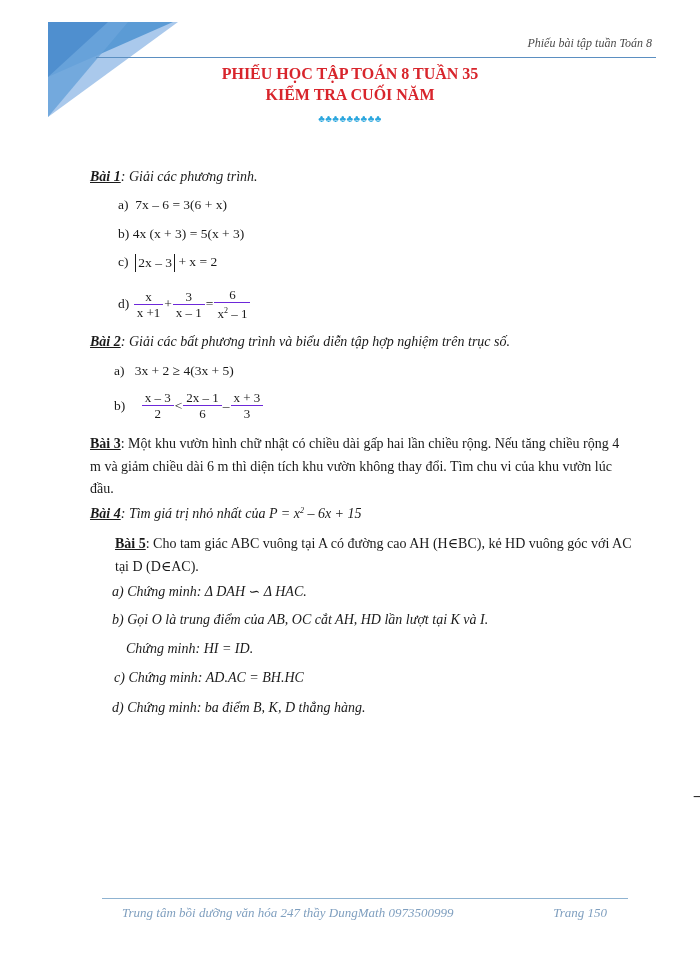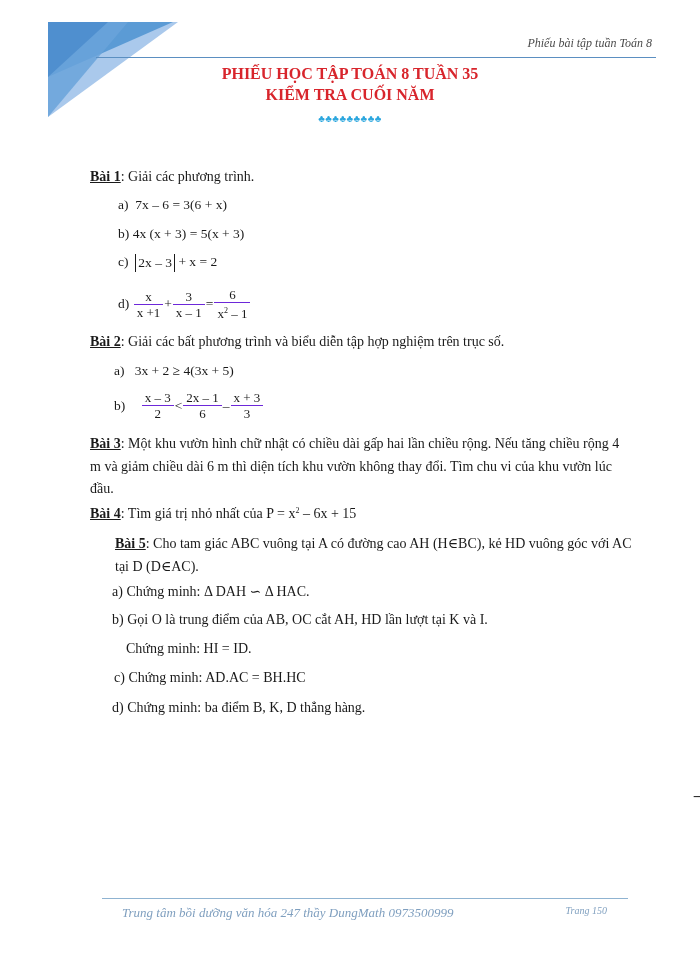--- a/index.html
+++ b/index.html
@@ -4,33 +4,33 @@
 <style>
   html, body { margin: 0; padding: 0; background: #ffffff; }
   body { width: 700px; height: 960px; position: relative; overflow: hidden;
          font-family: "Liberation Serif", "DejaVu Serif", serif; color: #1a1a1a; }
   .abs { position: absolute; white-space: nowrap; }
   .corner { position: absolute; left: 48px; top: 22px; width: 130px; height: 95px; }
   .hdr-text { right: 48px; top: 36px; font-style: italic; font-size: 12px; color: #4a4a4a; }
   .hdr-line { position: absolute; left: 96px; top: 57px; width: 560px; height: 0; border-top: 1.4px solid #5b8fc1; }
   .title { left: 0; width: 700px; text-align: center; color: #d8252c; font-weight: bold; font-size: 16px; }
   .clubs { left: 0; width: 700px; text-align: center; color: #2aa6de; font-size: 10px; letter-spacing: 0.5px; top: 113px; }
-  .txt { font-size: 14px; }
+  .txt { font-size: 14px; font-style: italic; }
   .lbl { font-weight: bold; text-decoration: underline; }
   .para { position: absolute; left: 90px; width: 530px; font-size: 14px; line-height: 22.5px; }
   .frac { display: inline-block; vertical-align: middle; text-align: center; font-size: 13px; margin: 0 1px; }
   .frac .n { display: block; padding: 0 3px; line-height: 15px; }
   .frac .d { display: block; padding: 0 3px; border-top: 1px solid #6d28d9; line-height: 15px; }
   .eq { position: absolute; font-size: 13.5px; white-space: nowrap; }
   .sup { font-size: 8px; vertical-align: 5px; }
   .absbar { display: inline-block; border-left: 1.4px solid #1a1a1a; border-right: 1.4px solid #1a1a1a; padding: 0 2px; height: 18px; line-height: 18px; vertical-align: middle; }
   .end { left: 0; width: 700px; text-align: right; font-weight: bold; font-size: 14px; top: 788px; padding-left: 44px; }
   .ftr-line { position: absolute; left: 102px; top: 898px; width: 526px; height: 0; border-top: 1.4px solid #8fb3d1; }
   .ftr-left { left: 122px; top: 905px; font-style: italic; font-size: 13px; color: #7f9fbf; }
-  .ftr-right { right: 93px; top: 905px; font-style: italic; font-size: 10px; color: #7f9fbf; }
+  .ftr-right { right: 93px; top: 905px; font-style: italic; font-size: 13px; color: #7f9fbf; }
 </style>
 </head>
 <body>
 
 <svg class="corner" viewBox="0 0 130 95" width="130" height="95">
   <polygon points="0,0 130,0 0,95" fill="#aac9ec"></polygon>
   <polygon points="0,0 125,0 0,55" fill="#5b9bd5"></polygon>
   <polygon points="0,0 80,0 0,95" fill="#6aa3da" opacity="0.85"></polygon>
   <polygon points="0,0 60,0 0,55" fill="#4f8fcf"></polygon>
 </svg>

